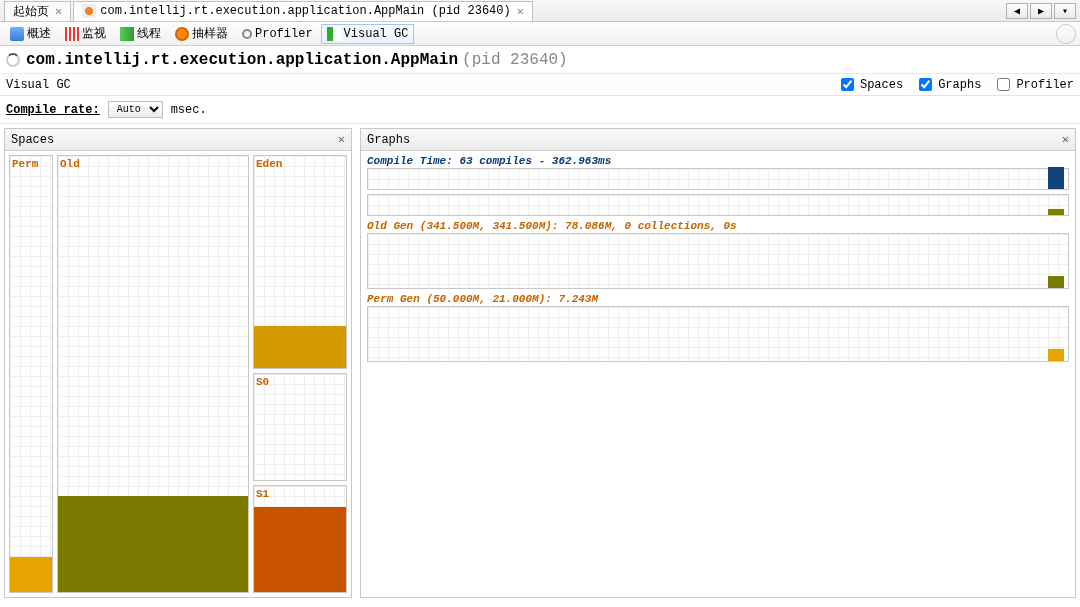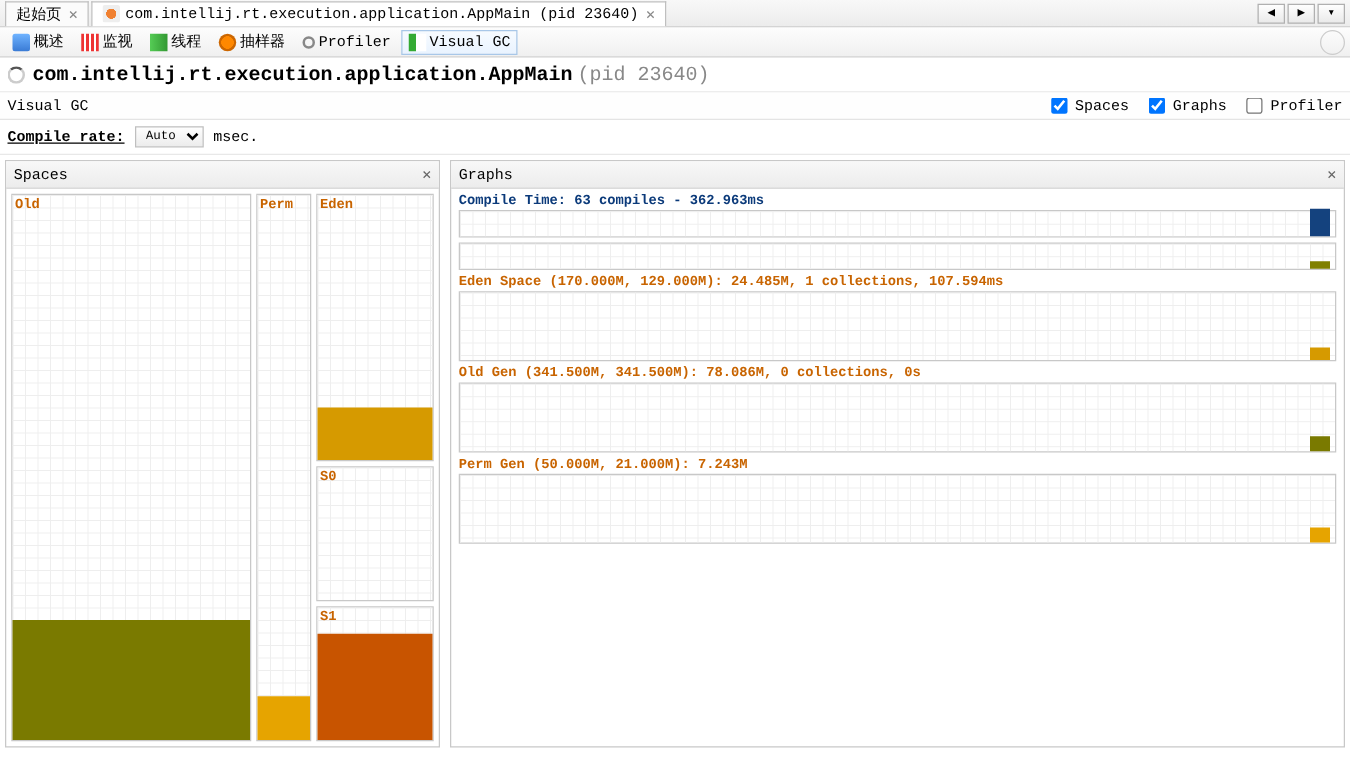--- a/index.html
+++ b/index.html
@@ -156,20 +156,21 @@
   .col-eden-sx { width: 94px; display: flex; flex-direction: column; gap: 4px; }
   .box-eden { flex: 2; }
   .box-s0   { flex: 1; }
   .box-s1   { flex: 1; }
 
   .graphs-pane { flex: 1; }
   .graphs-body {
     flex: 1;
     padding: 4px 6px;
     overflow: hidden;
+    font-style: italic;
   }
   .graph-block { margin-bottom: 4px; }
   .graph-title {
     font-family: "Courier New", monospace;
     font-weight: bold;
     font-size: 11px;
     margin-bottom: 1px;
   }
   .graph-strip {
     height: 26px;
@@ -287,29 +288,29 @@
 
 <div class="content">
 
   <div class="pane spaces-pane">
     <div class="pane-hdr">
       <span>Spaces</span>
       <span class="pane-close">✕</span>
     </div>
     <div class="spaces-body">
       <div class="spaces-col1">
+        <div class="space-box col-perm">
+          <div class="grid"></div>
+          <div class="space-label c-orange">Perm</div>
+          <div class="space-fill" style="height:8%;background:#e6a400;"></div>
+        </div>
         <div class="space-box col-old">
           <div class="grid"></div>
           <div class="space-label c-orange">Old</div>
           <div class="space-fill" style="height:22%;background:#7a7a00;"></div>
-        </div>
-        <div class="space-box col-perm">
-          <div class="grid"></div>
-          <div class="space-label c-orange">Perm</div>
-          <div class="space-fill" style="height:8%;background:#e6a400;"></div>
         </div>
       </div>
       <div class="col-eden-sx">
         <div class="space-box box-eden">
           <div class="grid"></div>
           <div class="space-label c-orange">Eden</div>
           <div class="space-fill" style="height:20%;background:#d69a00;"></div>
         </div>
         <div class="space-box box-s0">
           <div class="grid"></div>
@@ -339,27 +340,20 @@
             <div class="blip" style="height: 22px; background: rgb(20, 66, 126);"></div>
           </div>
         </div>
         <div class="graph-block">
           <div class="graph-strip med">
             <div class="ggrid"></div>
             <div class="blip" style="height: 6px; background: rgb(128, 128, 0);"></div>
           </div>
         </div>
         <div class="graph-block">
-          <div class="graph-title c-orange">Eden Space (170.000M, 129.000M): 24.485M, 1 collections, 107.594ms</div>
-          <div class="graph-strip tall">
-            <div class="ggrid"></div>
-            <div class="blip" style="height: 10px; background: rgb(214, 154, 0);"></div>
-          </div>
-        </div>
-        <div class="graph-block">
           <div class="graph-title c-orange">Old Gen (341.500M, 341.500M): 78.086M, 0 collections, 0s</div>
           <div class="graph-strip tall">
             <div class="ggrid"></div>
             <div class="blip" style="height: 12px; background: rgb(122, 122, 0);"></div>
           </div>
         </div>
         <div class="graph-block">
           <div class="graph-title c-orange">Perm Gen (50.000M, 21.000M): 7.243M</div>
           <div class="graph-strip tall">
             <div class="ggrid"></div>

